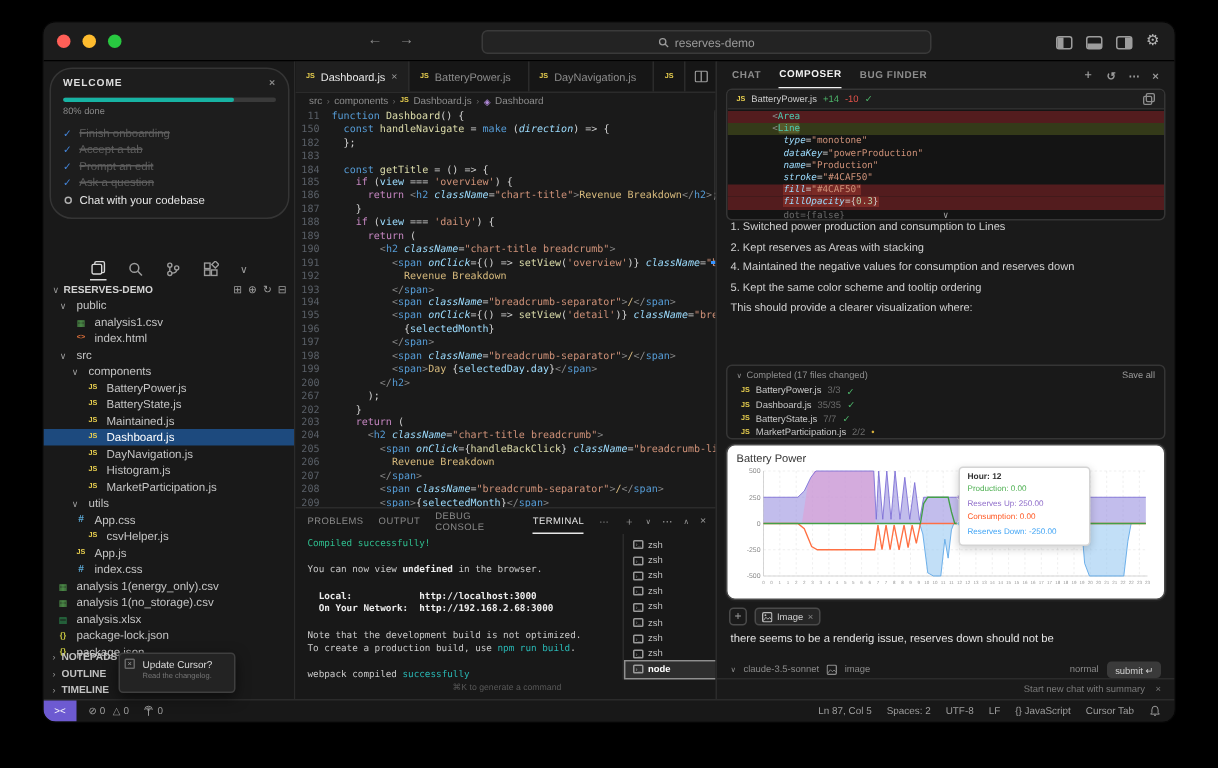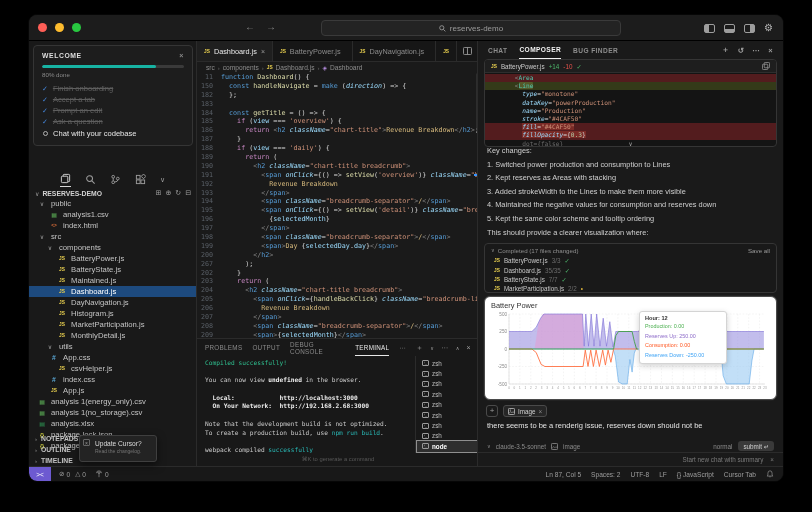--- a/index.html
+++ b/index.html
@@ -13,21 +13,21 @@
 .nav-arrows{position:absolute;left:216px;top:7px;display:flex;gap:11px;color:#8b8b8b;font-size:10px;line-height:10px}
 .searchpill{position:absolute;left:292px;top:5px;width:300px;height:16px;border:1px solid #3a3a3a;background:#232323;border-radius:4px;color:#9b9b9b;font-size:8px;display:flex;align-items:center;justify-content:center;gap:4px}
 .tb-icons{position:absolute;right:10px;top:8px;display:flex;gap:9px;align-items:center}
 .layout-ico{width:11px;height:9px;border:1px solid #9d9d9d;border-radius:2px;position:relative}
 .layout-ico.l::before{content:"";position:absolute;left:0;top:0;bottom:0;width:4px;background:#9d9d9d}
 .layout-ico.b::before{content:"";position:absolute;left:0;right:0;bottom:0;height:3px;background:#9d9d9d}
 .layout-ico.r::before{content:"";position:absolute;right:0;top:0;bottom:0;width:4px;background:#9d9d9d}
 .gear{color:#b5b5b5;font-size:10px;line-height:10px}
 
 .sidebar{position:absolute;left:0;top:26px;bottom:15px;width:168px;background:#191919;border-right:1px solid #2b2b2b}
-.welcome{position:absolute;left:4px;top:4px;width:160px;border:1px solid #353535;border-radius:4px;background:#1d1d1d;padding:6px 8px 5px;z-index:2}
+.welcome{position:absolute;left:4px;top:4px;width:160px;border:1px solid #353535;border-radius:15px;background:#1d1d1d;padding:6px 8px 5px;z-index:2}
 .w-head{display:flex;align-items:center;font-size:6.8px;font-weight:bold;letter-spacing:.6px;color:#dedede}
 .w-close{margin-left:auto;color:#8a8a8a;font-size:7px}
 .progress{height:3px;background:#3a3a3a;border-radius:2px;margin:6px 0 3px;overflow:hidden}
 .progress>div{height:100%;background:#17b3a3;border-radius:2px}
 .w-done{font-size:6.2px;color:#8a8a8a;margin-bottom:5px}
 .w-item{display:flex;gap:5px;font-size:7.6px;color:#5e5e5e;height:11px;align-items:center}
 .w-item .chk{color:#4384d8;font-size:7px}
 .w-item .lbl{text-decoration:line-through}
 .w-active{display:flex;gap:5px;font-size:7.6px;color:#e6e6e6;height:13px;align-items:center}
 .w-active .circ{width:5px;height:5px;border:1px solid #b0b0b0;border-radius:50%;flex:none;margin-left:1px}
@@ -302,43 +302,39 @@
           <span>DayNavigation.js</span>
         </div>
         <div class="titem" style="padding-left: 28px;">
           <span class="fic ic-js">JS</span>
           <span>Histogram.js</span>
         </div>
         <div class="titem" style="padding-left: 28px;">
           <span class="fic ic-js">JS</span>
           <span>MarketParticipation.js</span>
         </div>
-        <div class="titem" style="padding-left: 28px;">
-          <span class="fic ic-js">JS</span>
-          <span>MonthlyDetail.js</span>
-        </div>
         <div class="titem" style="padding-left: 16px;">
           <span class="fic ic-ch">∨</span>
           <span>utils</span>
         </div>
         <div class="titem" style="padding-left: 20px;">
           <span class="fic ic-css">#</span>
           <span>App.css</span>
         </div>
         <div class="titem" style="padding-left: 28px;">
           <span class="fic ic-js">JS</span>
           <span>csvHelper.js</span>
         </div>
         <div class="titem" style="padding-left: 20px;">
+          <span class="fic ic-js">JS</span>
+          <span>App.js</span>
+        </div>
+        <div class="titem" style="padding-left: 20px;">
           <span class="fic ic-css">#</span>
           <span>index.css</span>
-        </div>
-        <div class="titem" style="padding-left: 20px;">
-          <span class="fic ic-js">JS</span>
-          <span>App.js</span>
         </div>
         <div class="titem" style="padding-left: 8px;">
           <span class="fic ic-csv">▦</span>
           <span>analysis 1(energy_only).csv</span>
         </div>
         <div class="titem" style="padding-left: 8px;">
           <span class="fic ic-csv">▦</span>
           <span>analysis 1(no_storage).csv</span>
         </div>
         <div class="titem" style="padding-left: 8px;">
@@ -668,24 +664,22 @@
       <div class="diff-code">
         <span>
           
         <div class="dl rm"><span style="white-space:pre"><span class="pl">        </span><span class="br">&lt;</span><span class="tagg">Area</span></span></div><div class="dl add"><span style="white-space:pre"><span class="pl">        </span><span class="br">&lt;</span><span class="taggH">Line</span></span></div><div class="dl"><span style="white-space:pre"><span class="pl">          </span><span class="attr">type</span><span class="pl">=</span><span class="str">"monotone"</span></span></div><div class="dl"><span style="white-space:pre"><span class="pl">          </span><span class="attr">dataKey</span><span class="pl">=</span><span class="str">"powerProduction"</span></span></div><div class="dl"><span style="white-space:pre"><span class="pl">          </span><span class="attr">name</span><span class="pl">=</span><span class="str">"Production"</span></span></div><div class="dl"><span style="white-space:pre"><span class="pl">          </span><span class="attr">stroke</span><span class="pl">=</span><span class="str">"#4CAF50"</span></span></div><div class="dl rm"><span style="white-space:pre"><span class="pl">          </span><span class="attrR">fill</span><span class="plR">=</span><span class="strR">"#4CAF50"</span></span></div><div class="dl rm"><span style="white-space:pre"><span class="pl">          </span><span class="attrR">fillOpacity</span><span class="plR">={</span><span class="numR">0.3</span><span class="plR">}</span></span></div><div class="dl"><span style="white-space:pre"><span class="dim">          dot={false}</span></span></div></span>
         <div class="diff-chev">∨</div>
       </div>
     </div>
 
     <div class="notes">
 
-    <p>Key changes:</p>
         <p>1. Switched power production and consumption to Lines</p>
         <p>2. Kept reserves as Areas with stacking</p>
-        <p>3. Added strokeWidth to the Lines to make them more visible</p>
         <p>4. Maintained the negative values for consumption and reserves down</p>
         <p>5. Kept the same color scheme and tooltip ordering</p>
         <p>This should provide a clearer visualization where:</p>
       </div>
 
     <div class="compcard">
       <div class="comp-head">
         <span style="font-size:5px">∨</span>
         <span>Completed (17 files changed)</span>
         <span class="saveall">Save all</span>

